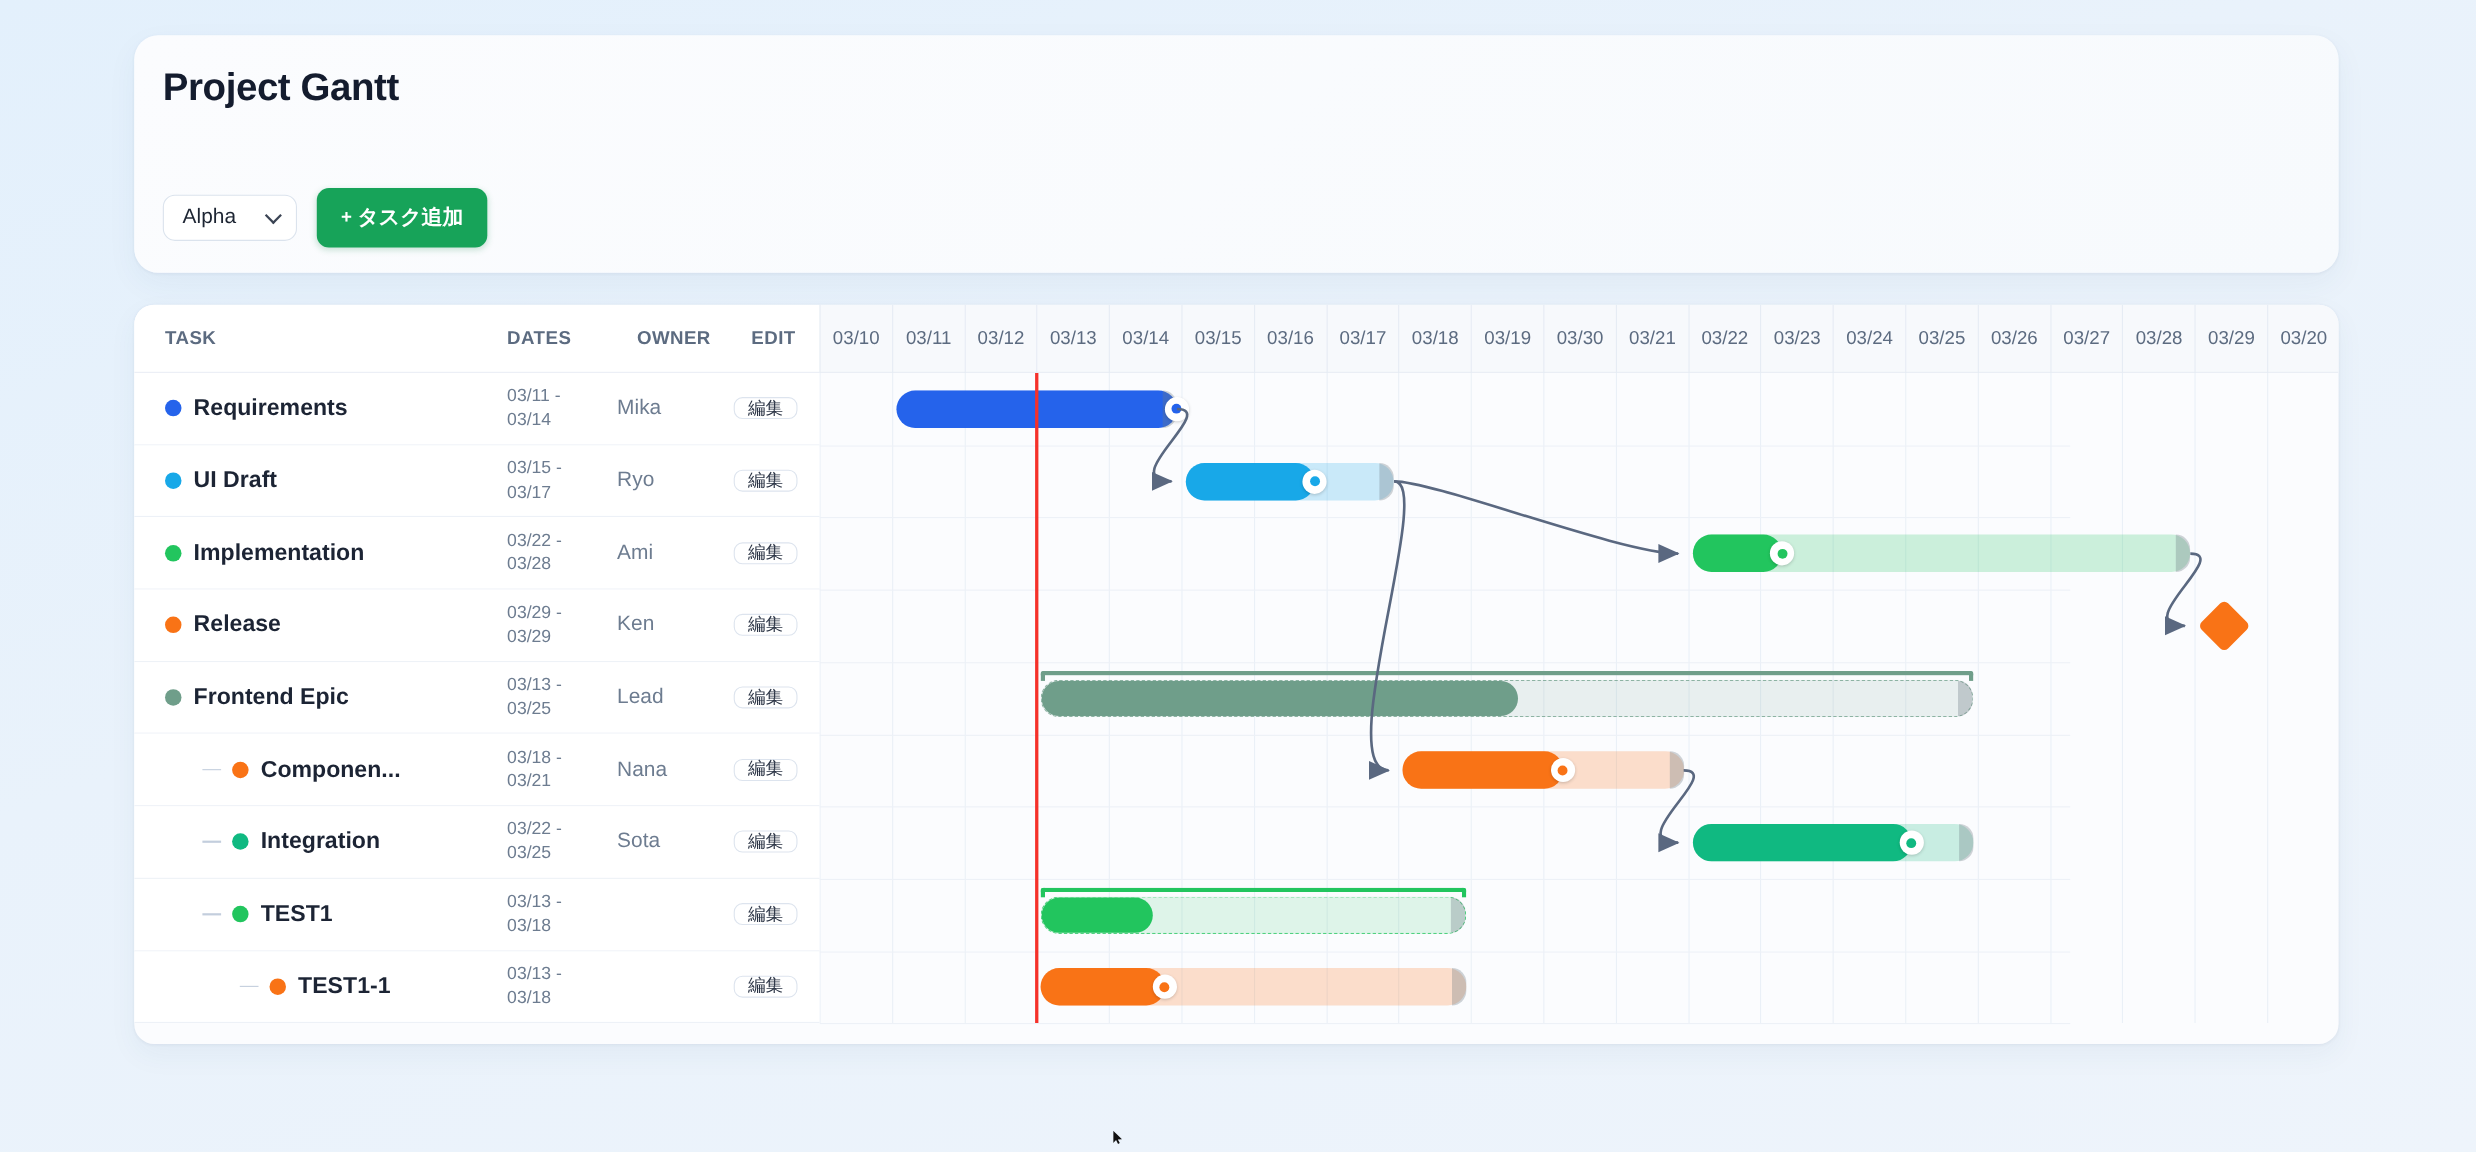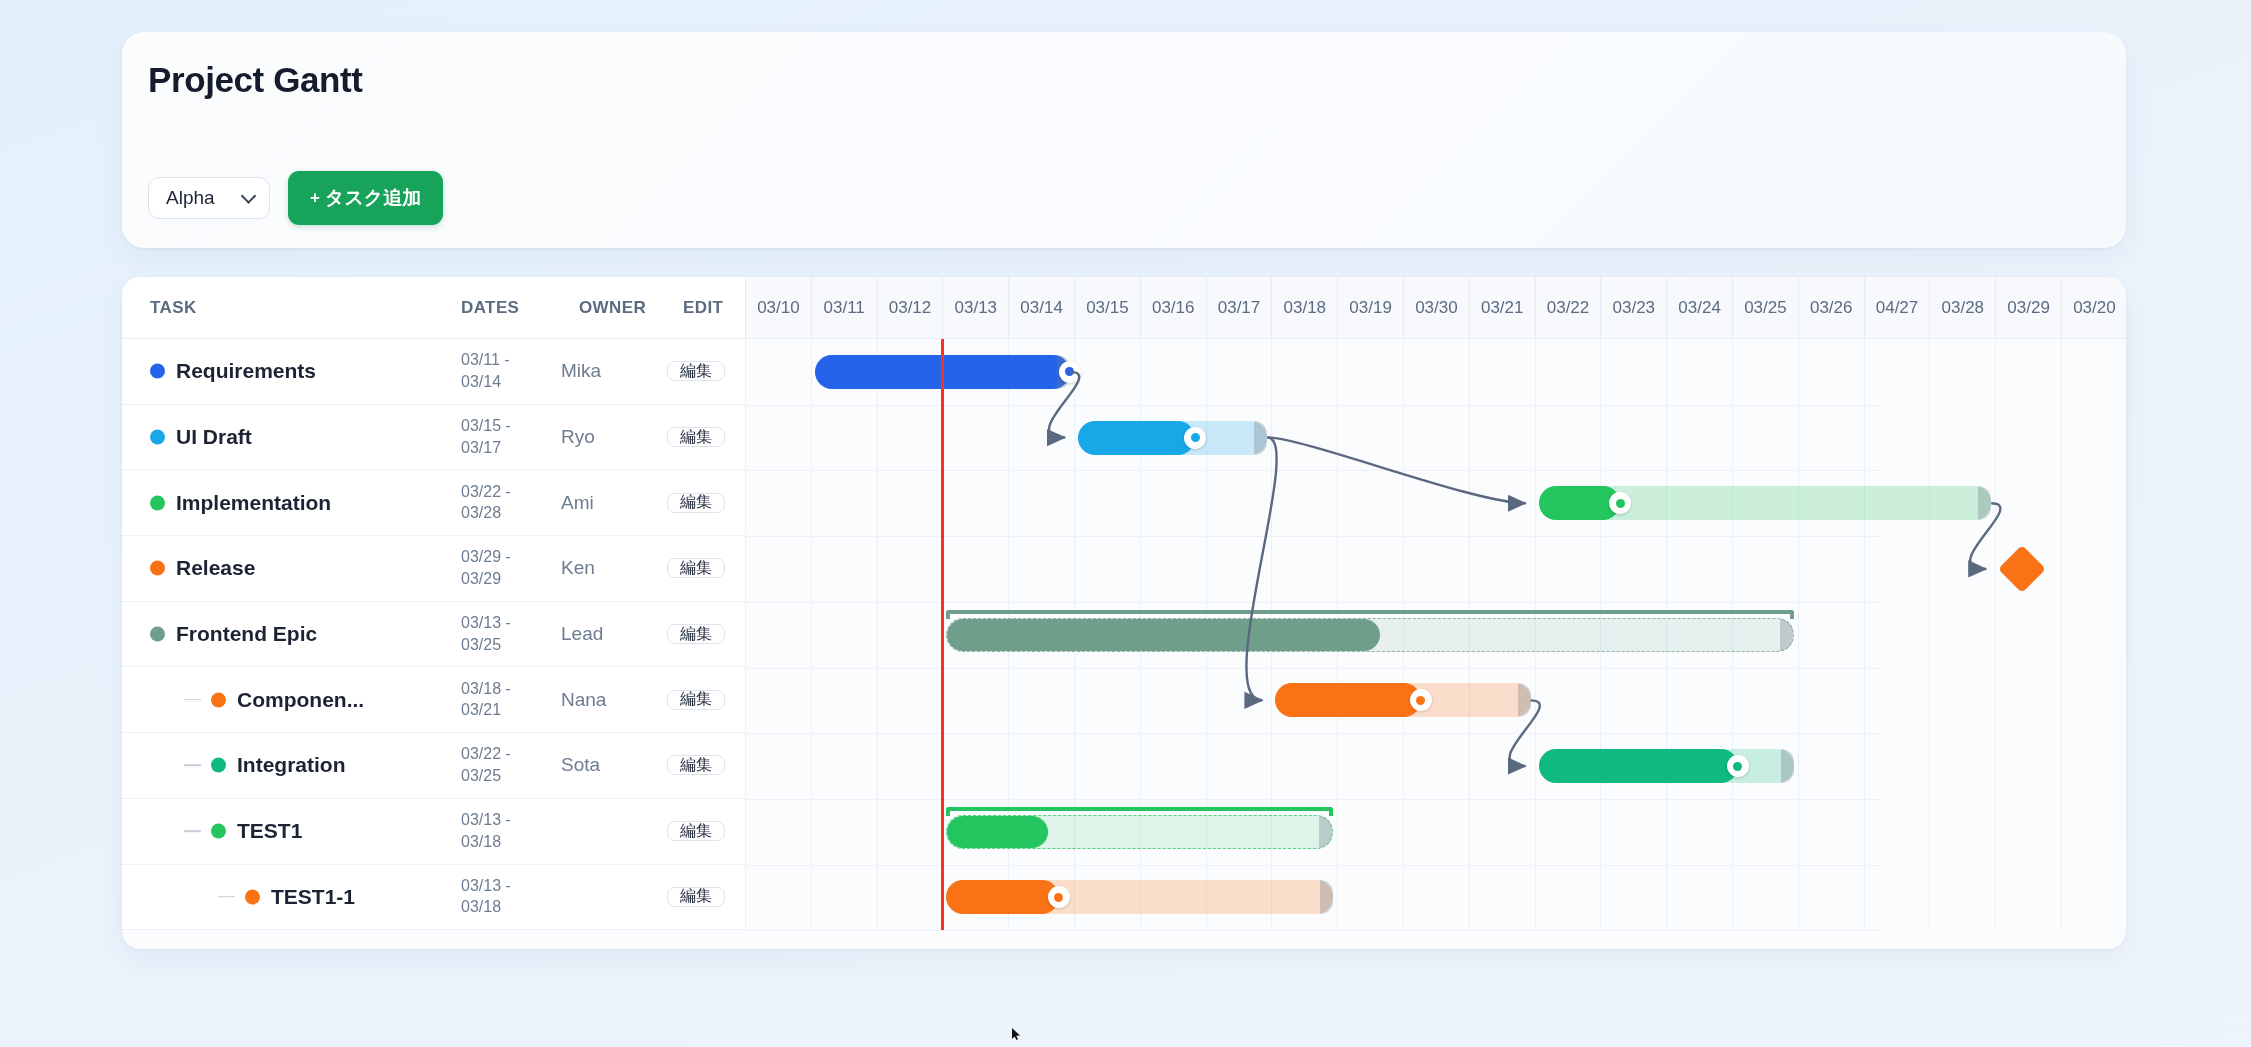--- a/index.html
+++ b/index.html
@@ -334,21 +334,21 @@
       <div class="tl-daycell" style="left: 460.6px; width: 65.8px;">03/17</div>
       <div class="tl-daycell" style="left: 526.4px; width: 65.8px;">03/18</div>
       <div class="tl-daycell" style="left: 592.2px; width: 65.8px;">03/19</div>
       <div class="tl-daycell" style="left: 658px; width: 65.8px;">03/30</div>
       <div class="tl-daycell" style="left: 723.8px; width: 65.8px;">03/21</div>
       <div class="tl-daycell" style="left: 789.6px; width: 65.8px;">03/22</div>
       <div class="tl-daycell" style="left: 855.4px; width: 65.8px;">03/23</div>
       <div class="tl-daycell" style="left: 921.2px; width: 65.8px;">03/24</div>
       <div class="tl-daycell" style="left: 987px; width: 65.8px;">03/25</div>
       <div class="tl-daycell" style="left: 1052.8px; width: 65.8px;">03/26</div>
-      <div class="tl-daycell" style="left: 1118.6px; width: 65.8px;">04/27</div>
+      <div class="tl-daycell" style="left: 1118.6px; width: 65.8px;">03/27</div>
       <div class="tl-daycell" style="left: 1184.4px; width: 65.8px;">03/28</div>
       <div class="tl-daycell" style="left: 1250.2px; width: 65.8px;">03/29</div>
       <div class="tl-daycell" style="left: 1316px; width: 65.8px;">03/20</div>
     </div>
 
   <div class="tl-body" id="tl-body">
       <div class="gridcol" style="left:0px"></div>
       <div class="gridcol" style="left:65.8px"></div>
       <div class="gridcol" style="left:131.6px"></div>
       <div class="gridcol" style="left:197.39999999999998px"></div>

